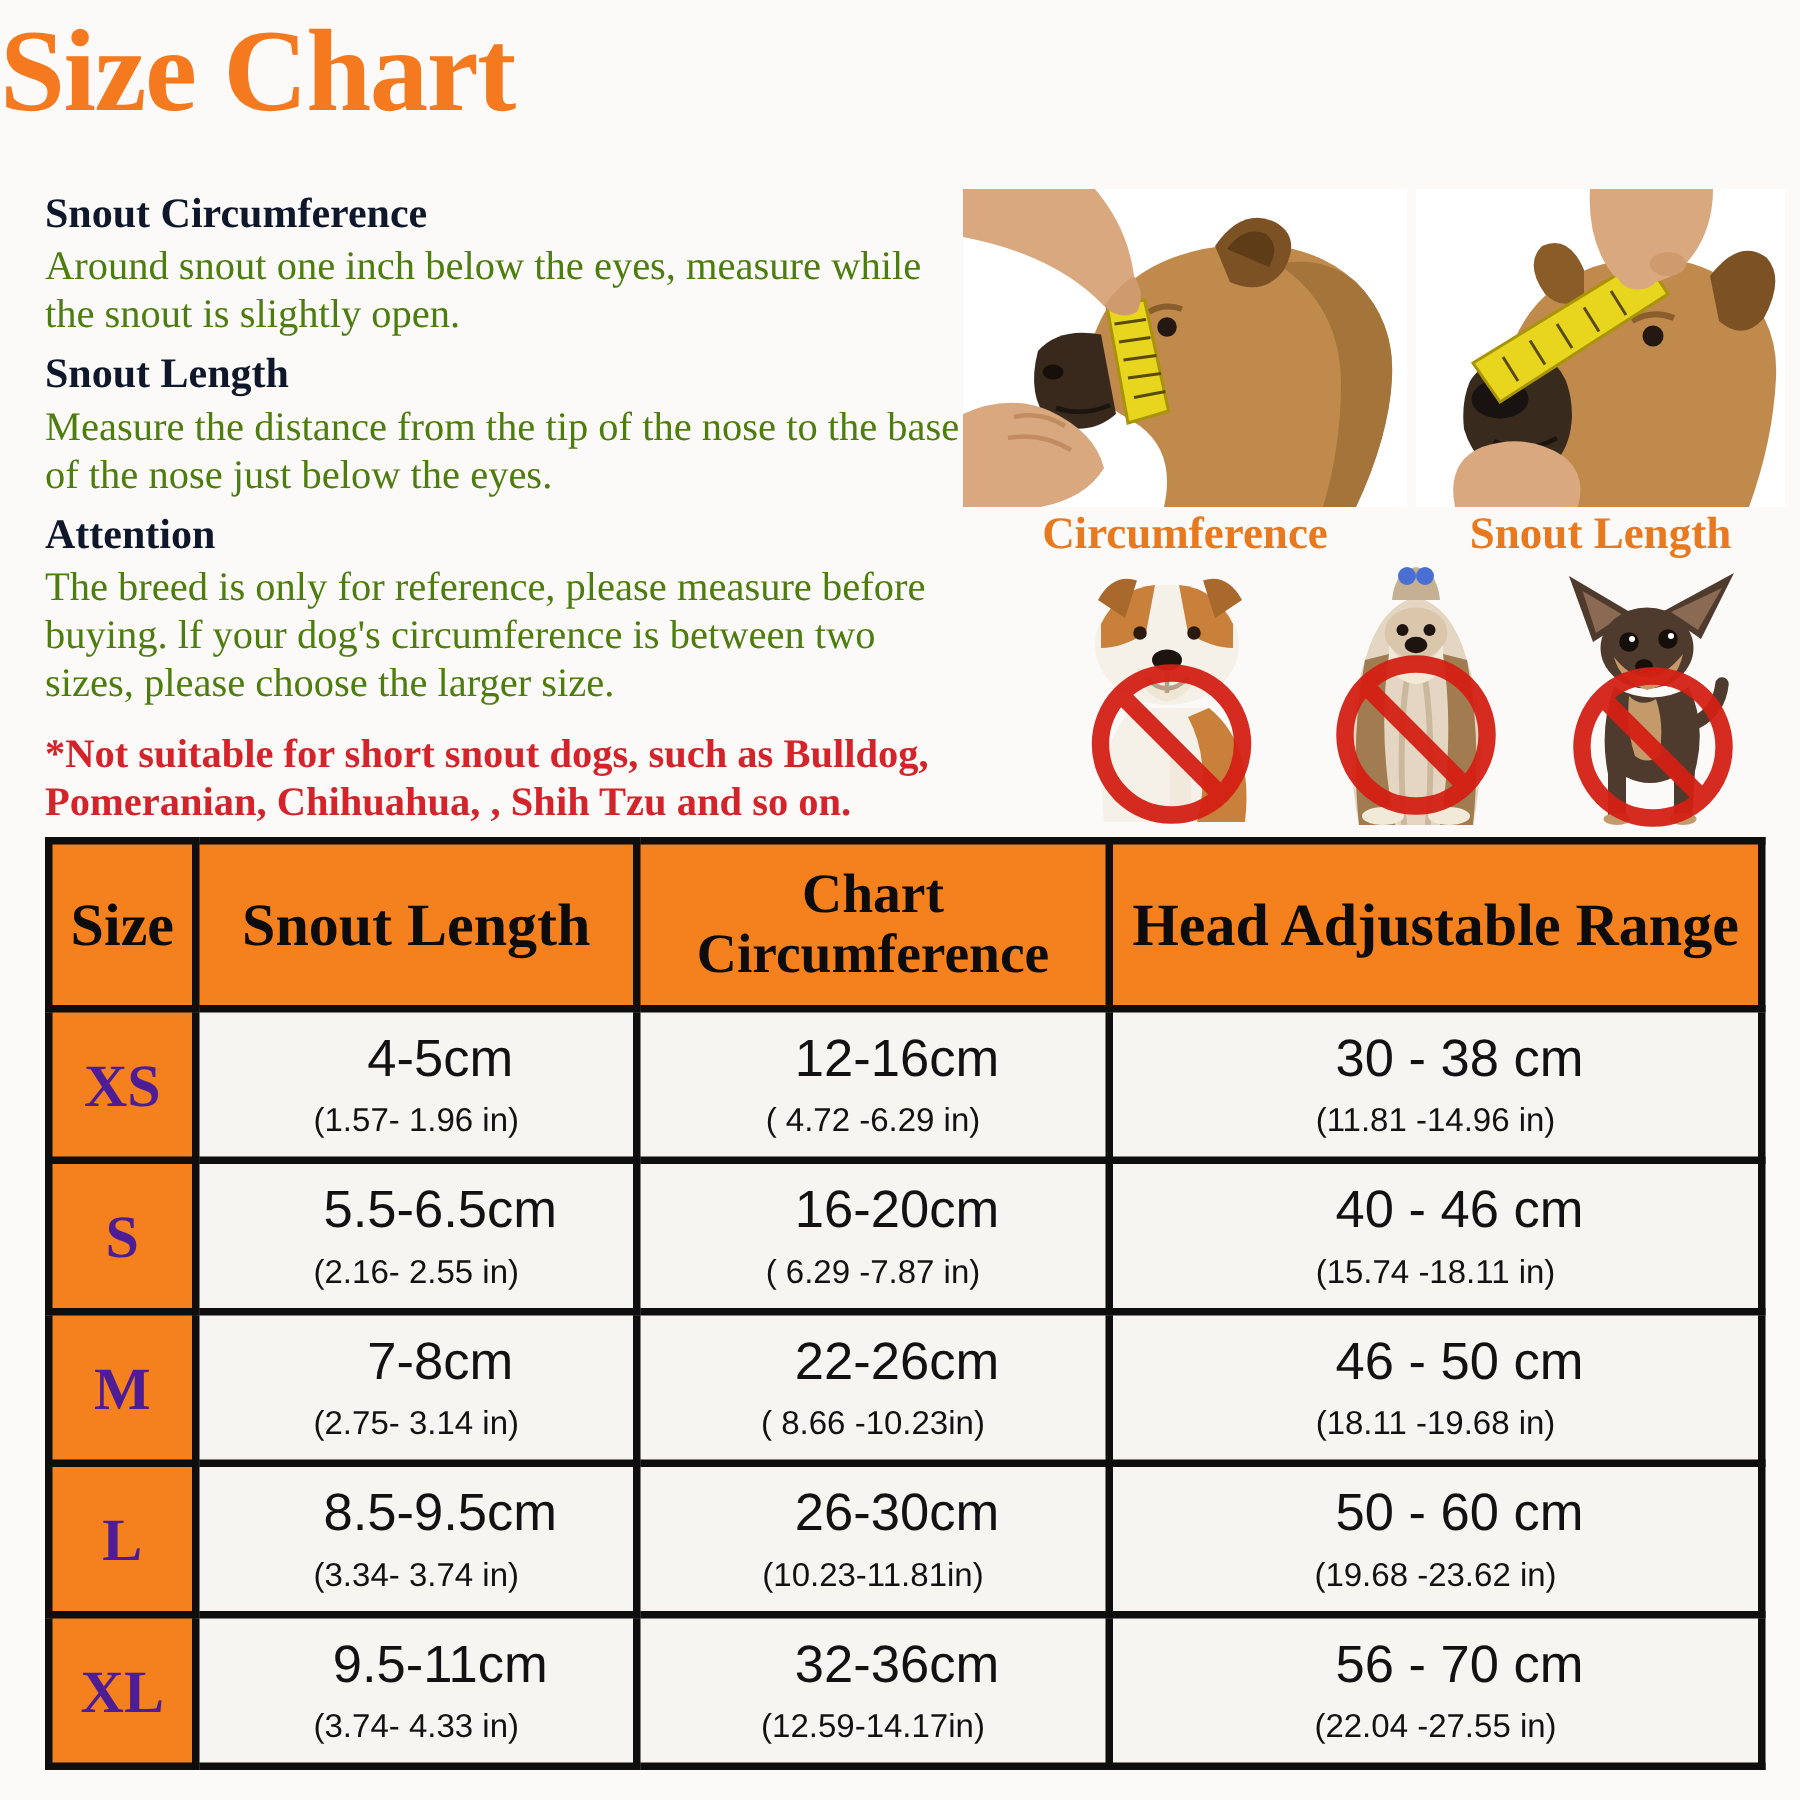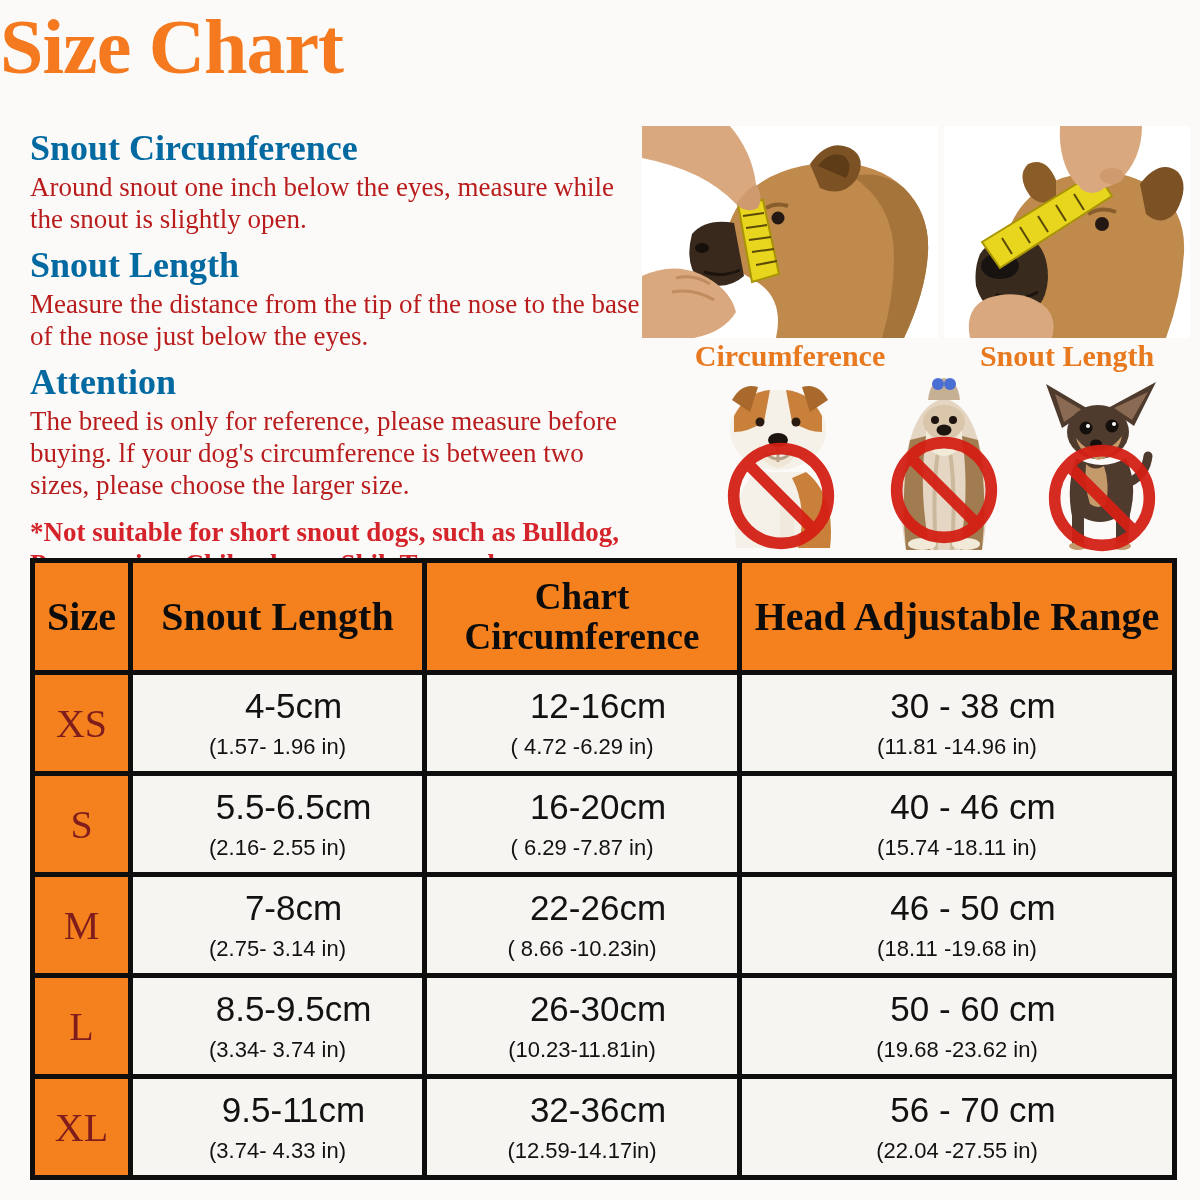--- a/index.html
+++ b/index.html
@@ -3,22 +3,22 @@
 <meta charset="utf-8">
 <style>
   html,body{margin:0;padding:0;}
   body{width:1200px;height:1200px;background:#fbfaf8;font-family:"Liberation Serif",serif;}
   .canvas{position:relative;width:1200px;height:1200px;overflow:hidden;background:#fbfaf8;}
 
   .page-title{position:absolute;top:2px;left:0;width:1150px;margin:0;text-align:left;
     font-family:"Liberation Serif",serif;font-weight:bold;font-size:78px;color:#f4791f;letter-spacing:-1px;}
 
   .instructions{position:absolute;left:30px;top:120px;width:618px;}
-  .instructions h2{margin:7px 0 2px 0;font-size:36px;font-weight:bold;color:#0369a1;}
-  .instructions p{margin:0 0 8px 0;font-size:27px;line-height:1.2;color:#b91c1c;}
+  .instructions h2{margin:7px 0 2px 0;font-size:28px;font-weight:bold;color:#0f172a;}
+  .instructions p{margin:0 0 8px 0;font-size:27px;line-height:1.2;color:#4d7c0f;}
   .warning{margin-top:14px !important;margin-right:-60px;font-size:26.5px;line-height:1.32;
     font-weight:600;color:#d4232a !important;}
 
   .photo{position:absolute;margin:0;}
   .photo svg{display:block;background:#ffffff;}
   .photo-1{left:642px;top:126px;}
   .photo-2{left:944px;top:126px;}
   .photo figcaption{text-align:center;font-size:30px;font-weight:bold;color:#e8791f;margin-top:1px;}
 
   .banned{position:absolute;left:0;top:0;width:0;height:0;}
@@ -29,22 +29,22 @@
   .no-symbol{position:absolute;left:50%;top:60px;transform:translateX(-50%);width:116px;height:116px;opacity:.95;}
 
   .size-table-wrap{position:absolute;left:30px;top:558px;width:1142px;}
   table{border-collapse:collapse;width:1142px;table-layout:fixed;}
   th,td{border:5px solid #0e0e0e;padding:0;text-align:center;vertical-align:middle;}
   thead tr{height:112px;}
   tbody tr{height:101px;}
   thead th{background:#f5811e;color:#0c0c0c;font-family:"Liberation Serif",serif;
     font-weight:bold;font-size:40px;line-height:1.08;}
   thead th.two-line{font-size:37px;}
-  tbody th{background:#f5811e;color:#7f1d1d;font-family:"Liberation Serif",serif;
-    font-weight:normal;font-size:40px;text-align:center;}
+  tbody th{background:#f5811e;color:#4c1d95;font-family:"Liberation Serif",serif;
+    font-weight:bold;font-size:40px;text-align:center;}
   tbody td{background:#f7f5f2;color:#121212;font-family:"Liberation Sans",sans-serif;}
   td .cm{font-size:35px;line-height:1.12;padding-left:32px;}
   td .in{font-size:22px;line-height:1.12;margin-top:10px;}
 </style>
 </head>
 <body>
 
 <div class="canvas">
 
   <h1 class="page-title">Size Chart</h1>

